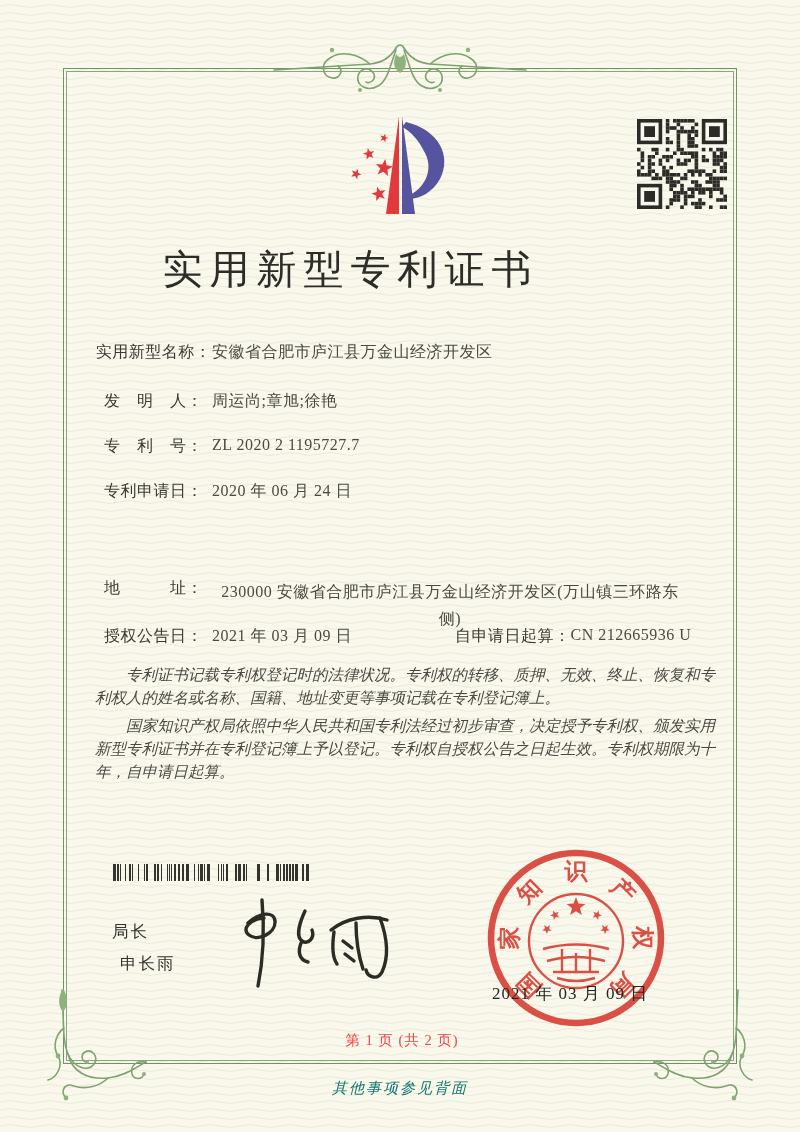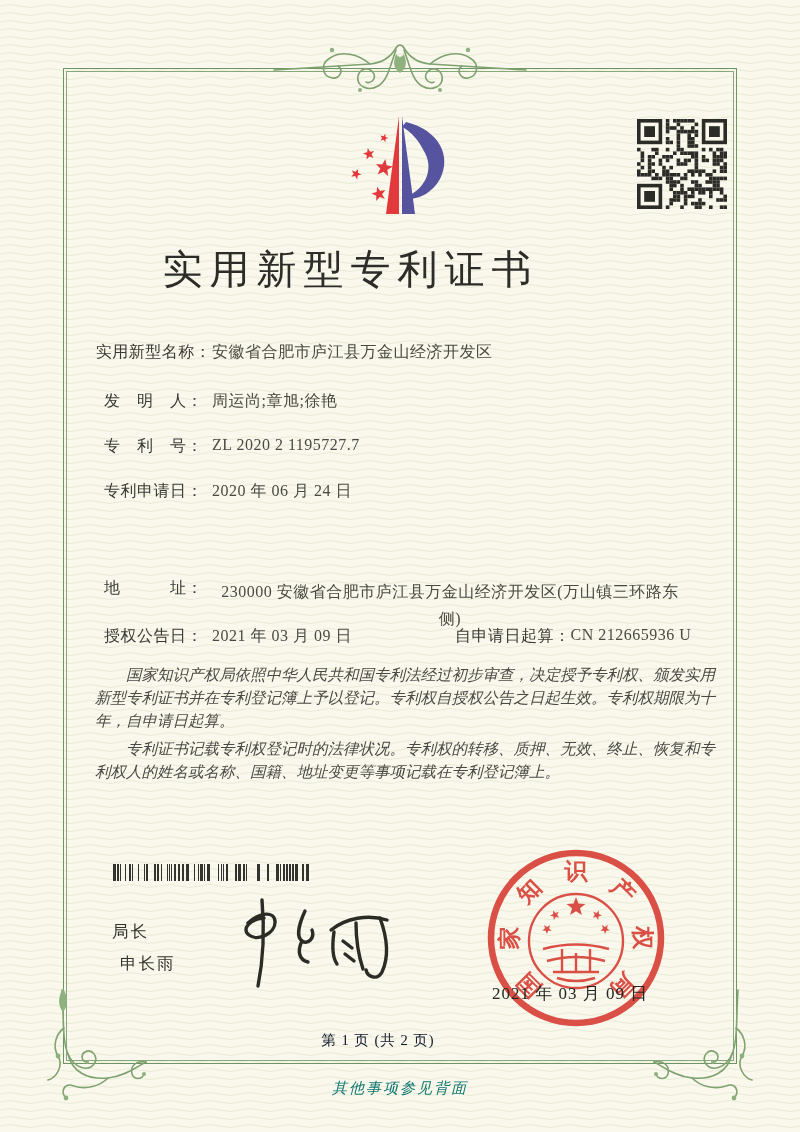--- a/index.html
+++ b/index.html
@@ -26,21 +26,21 @@
   .paras{left:95px;top:663px;width:634px;font-size:15.5px;line-height:23px;z-index:2;
          font-style:italic;color:#4a4943;}
   .paras p{margin:0;text-indent:2em;}
   .paras p + p{margin-top:5px;}
   #barcode{left:113px;top:864px;z-index:2;}
   .signer-role{left:112px;top:921px;font-size:16.5px;letter-spacing:2px;color:#34332e;z-index:2;}
   .signer-name{left:120px;top:953px;font-size:16.5px;letter-spacing:2px;color:#34332e;z-index:2;}
   #signature{left:228px;top:893px;z-index:3;}
   #seal{left:483px;top:845px;z-index:3;opacity:0.93;}
   .seal-date{left:492px;top:982px;font-size:17px;letter-spacing:1px;color:#262622;z-index:4;}
-  .page-info{left:0;top:1031px;width:756px;text-align:center;font-size:14.5px;letter-spacing:1px;color:#0f172a;z-index:2;}
+  .page-info{left:0;top:1031px;width:756px;text-align:center;font-size:14.5px;letter-spacing:1px;color:#ef4444;z-index:2;padding-left:24px;}
   .back-note{left:0;top:1079px;width:800px;text-align:center;font-size:15px;font-style:italic;
              letter-spacing:2px;color:#0f766e;z-index:2;}
   #orn-top{left:270px;top:40px;z-index:2;}
   #orn-bl{left:42px;top:988px;z-index:2;}
   #orn-br{left:648px;top:988px;z-index:2;transform:scaleX(-1);}
 </style>
 </head>
 <body>
 
 <div class="page">
@@ -508,22 +508,22 @@
   <div class="abs field" style="top:626px">
     <span class="flabel">授权公告日：</span>
     <span class="fvalue">2021 年 03 月 09 日</span>
     <span class="grant-no">
       <span class="flabel" style="width:auto">自申请日起算：</span>
       <span class="fvalue">CN 212665936 U</span>
     </span>
   </div>
 
   <div class="abs paras">
+    <p>专利证书记载专利权登记时的法律状况。专利权的转移、质押、无效、终止、恢复和专利权人的姓名或名称、国籍、地址变更等事项记载在专利登记簿上。</p>
     <p>国家知识产权局依照中华人民共和国专利法经过初步审查，决定授予专利权、颁发实用新型专利证书并在专利登记簿上予以登记。专利权自授权公告之日起生效。专利权期限为十年，自申请日起算。</p>
-    <p>专利证书记载专利权登记时的法律状况。专利权的转移、质押、无效、终止、恢复和专利权人的姓名或名称、国籍、地址变更等事项记载在专利登记簿上。</p>
   </div>
 
   <svg id="barcode" class="abs" width="196" height="17">
       <rect x="0" y="0" width="3" height="17" fill="#34342e"></rect>
       <rect x="4" y="0" width="2" height="17" fill="#34342e"></rect>
       <rect x="7" y="0" width="1" height="17" fill="#34342e"></rect>
       <rect x="12" y="0" width="1" height="17" fill="#34342e"></rect>
       <rect x="16" y="0" width="2" height="17" fill="#34342e"></rect>
       <rect x="19" y="0" width="1" height="17" fill="#34342e"></rect>
       <rect x="25" y="0" width="1" height="17" fill="#34342e"></rect>

